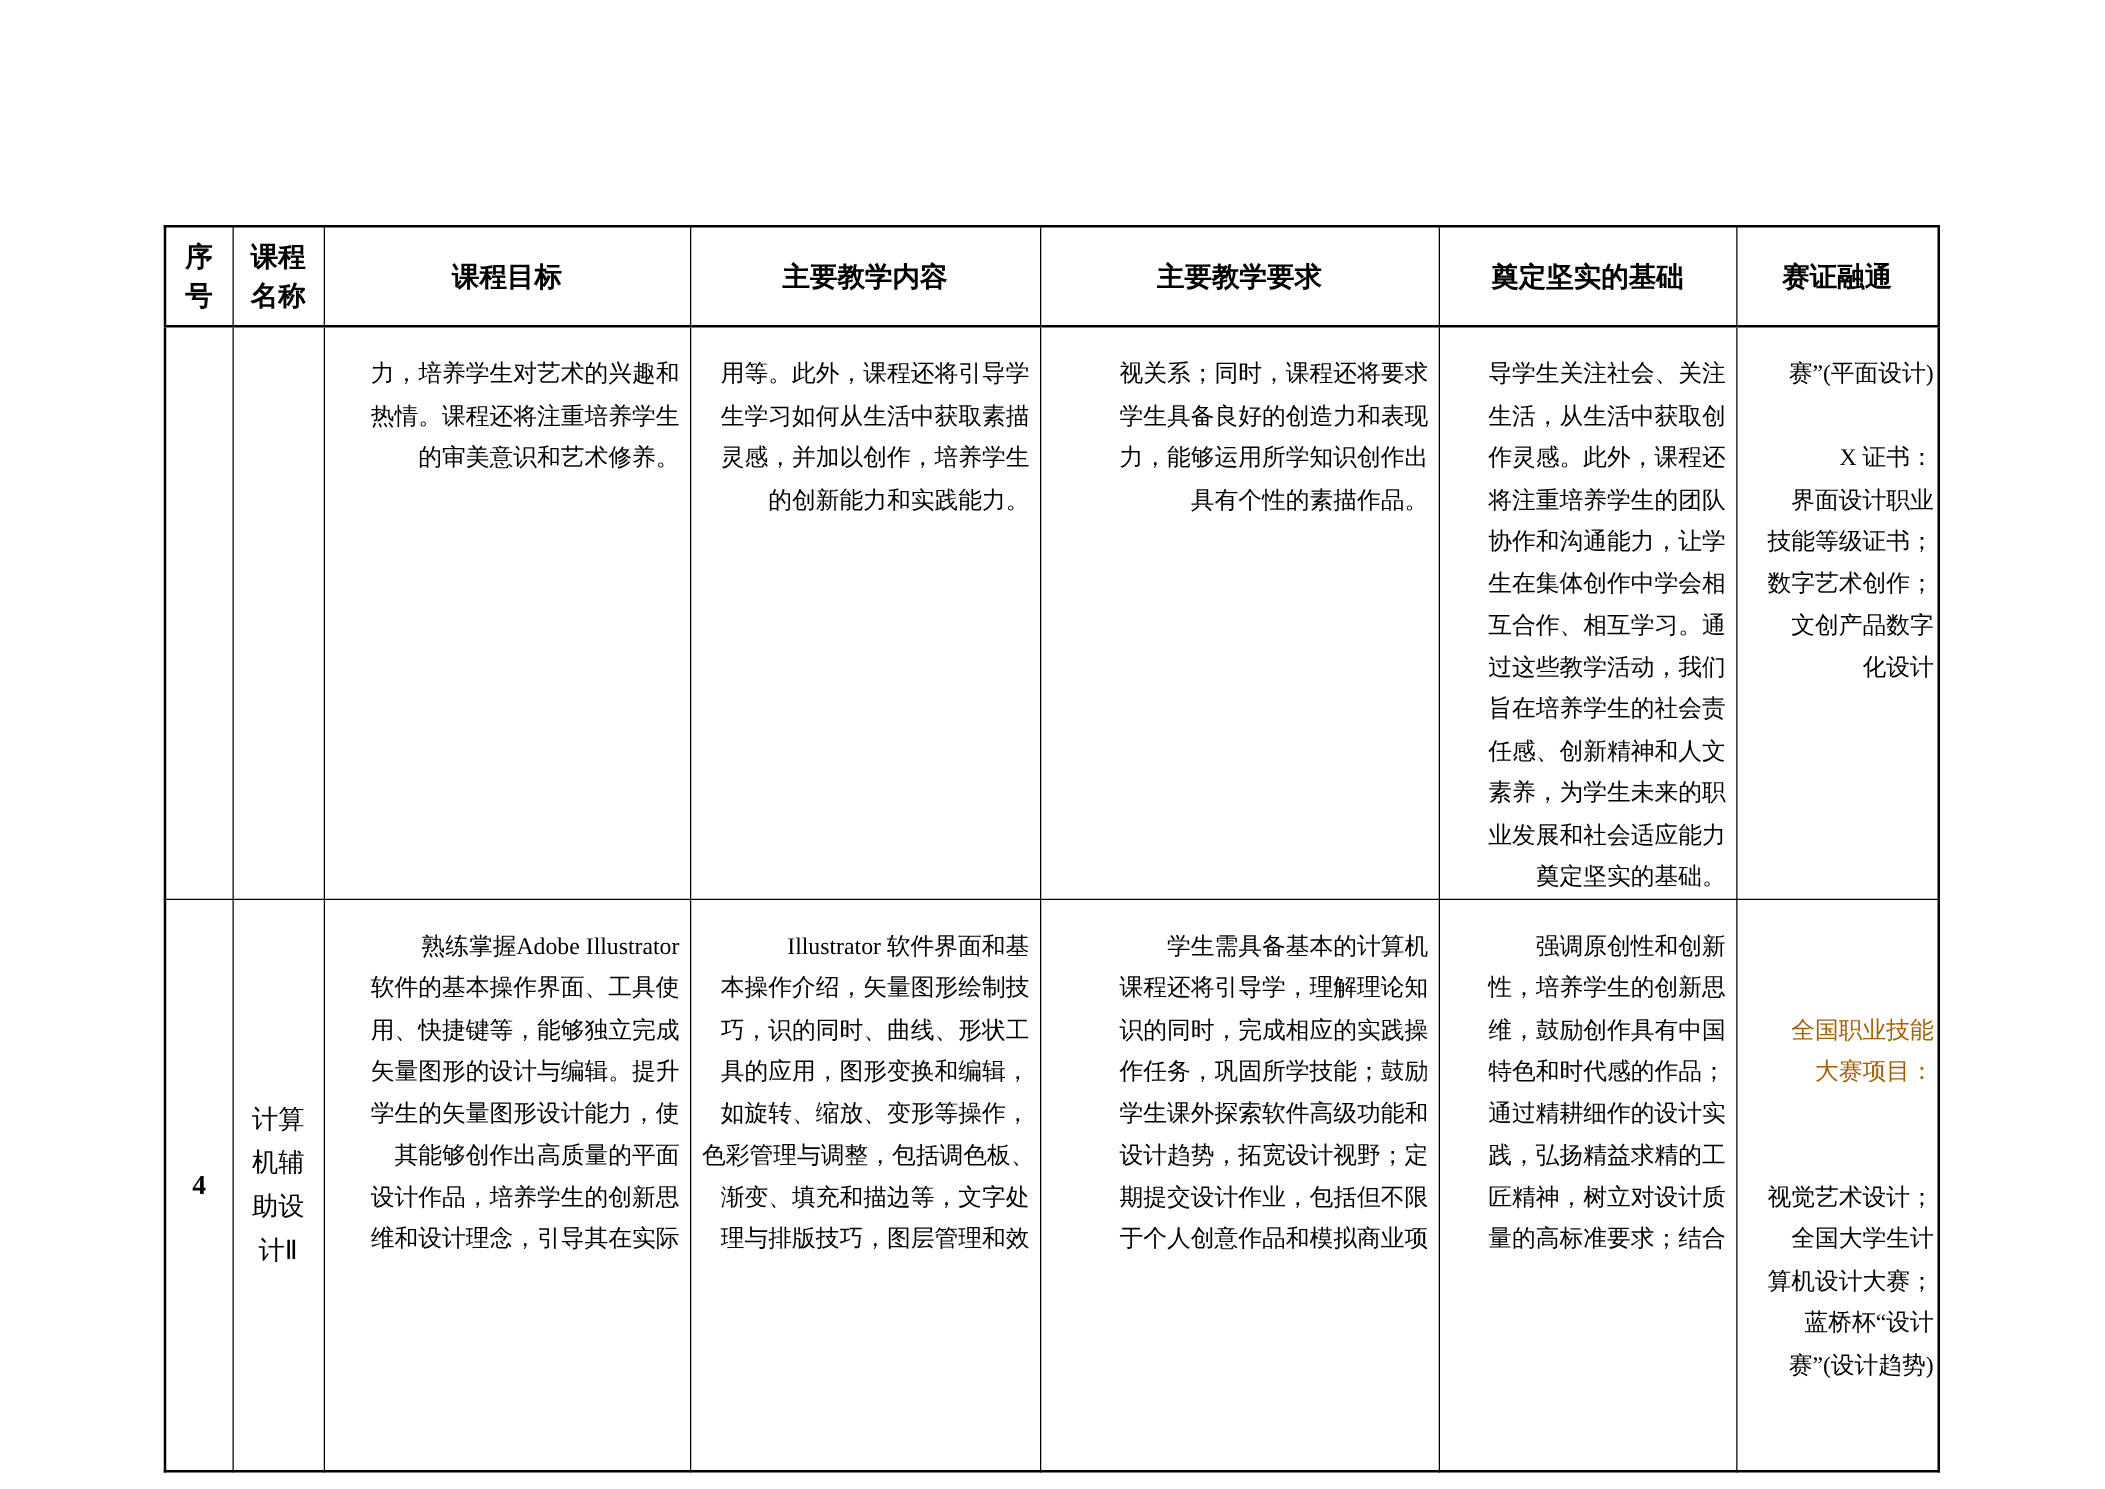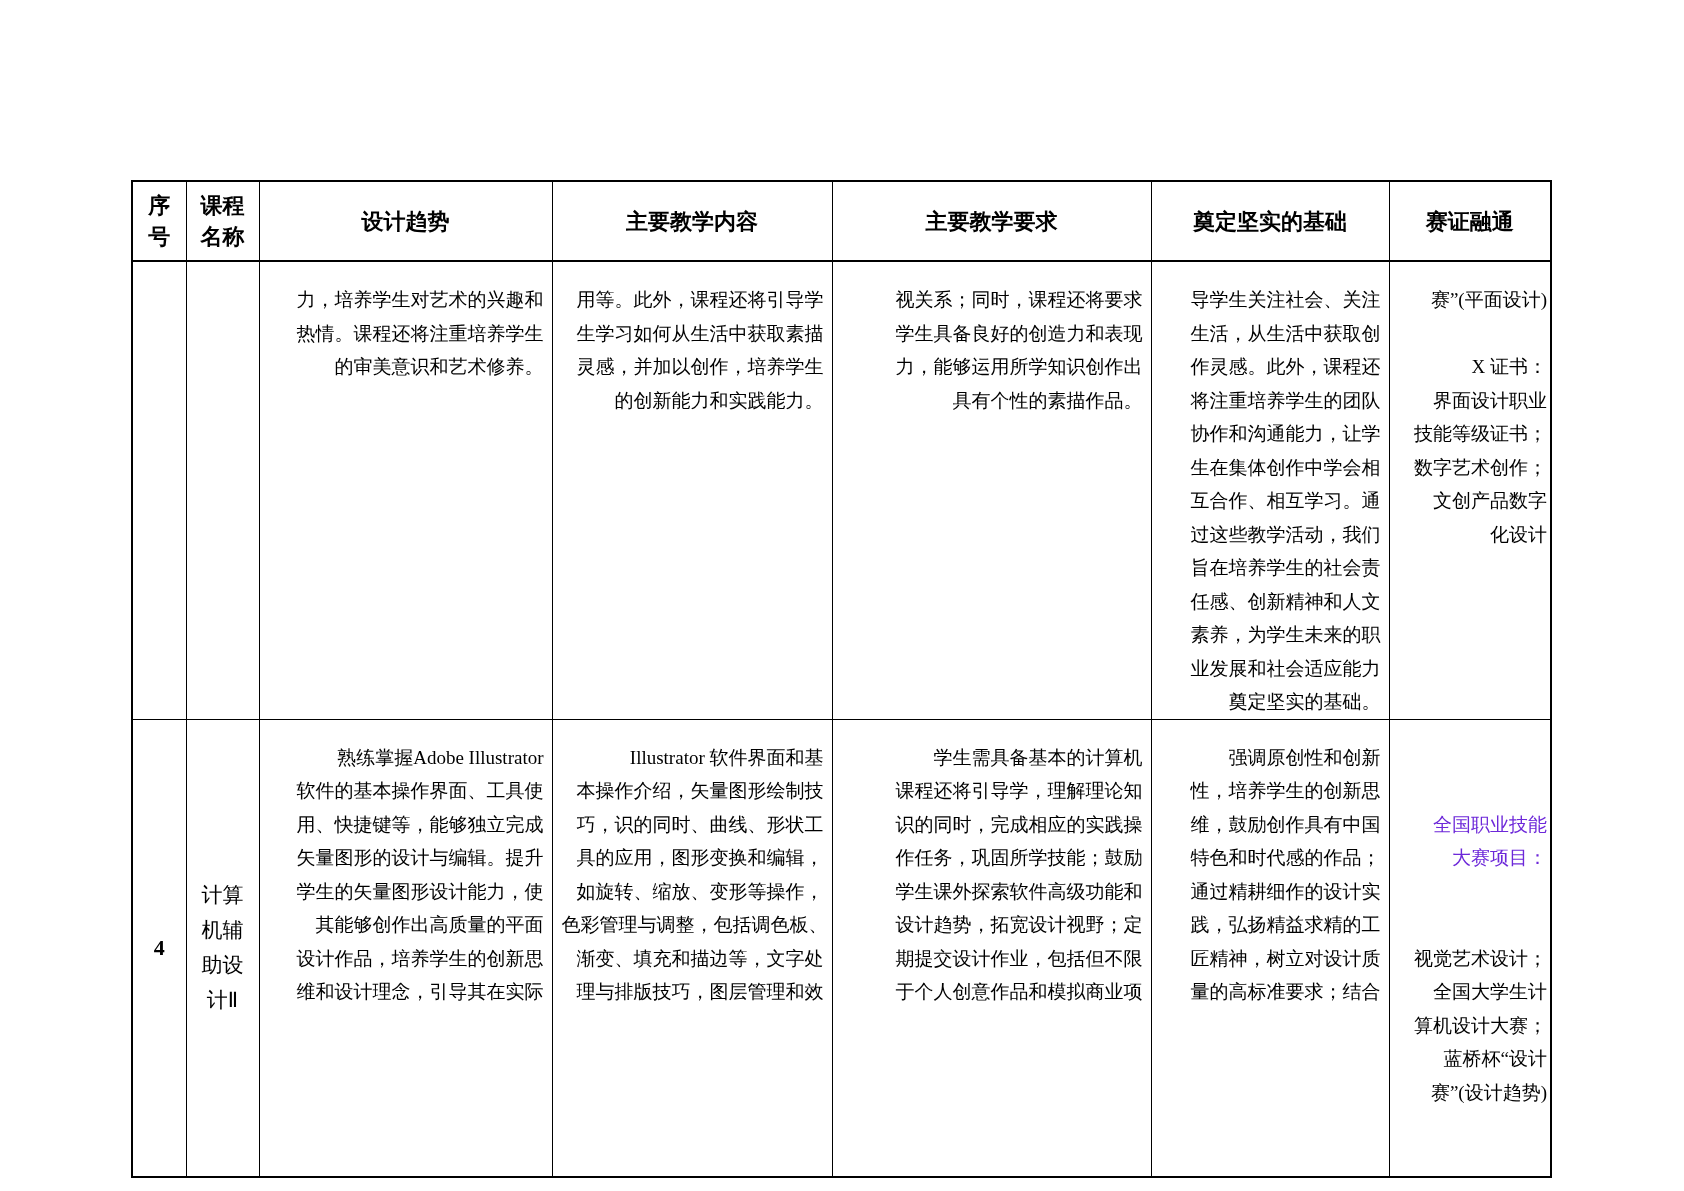--- a/index.html
+++ b/index.html
@@ -73,21 +73,21 @@
     line-height: 35px;
     white-space: pre-line;
     padding: 0 4px;
     font-family: Liberation Serif, serif;
   }
   td.cell-integration {
     padding-left: 6px;
     padding-right: 3px;
   }
   .seg { display: block; white-space: pre; }
-  .seg-blue { color: #6d28d9; }
+  .seg-blue { color: #a16207; }
 </style>
 </head>
 <body>
 
 <div class="doc-page">
   <table class="syllabus-table">
     <colgroup>
       <col style="width:54px">
       <col style="width:73px">
       <col style="width:293px">
@@ -95,21 +95,21 @@
       <col style="width:319px">
       <col style="width:238px">
       <col style="width:162px">
     </colgroup>
     <thead>
       <tr>
         <th>序
 号</th>
         <th>课程
 名称</th>
-        <th>设计趋势</th>
+        <th>课程目标</th>
         <th>主要教学内容</th>
         <th>主要教学要求</th>
         <th>奠定坚实的基础</th>
         <th>赛证融通</th>
       </tr>
     </thead>
     <tbody>
       <tr class="row-continuation">
         <td class="cell-number"></td>
         <td class="cell-course-name"></td>

